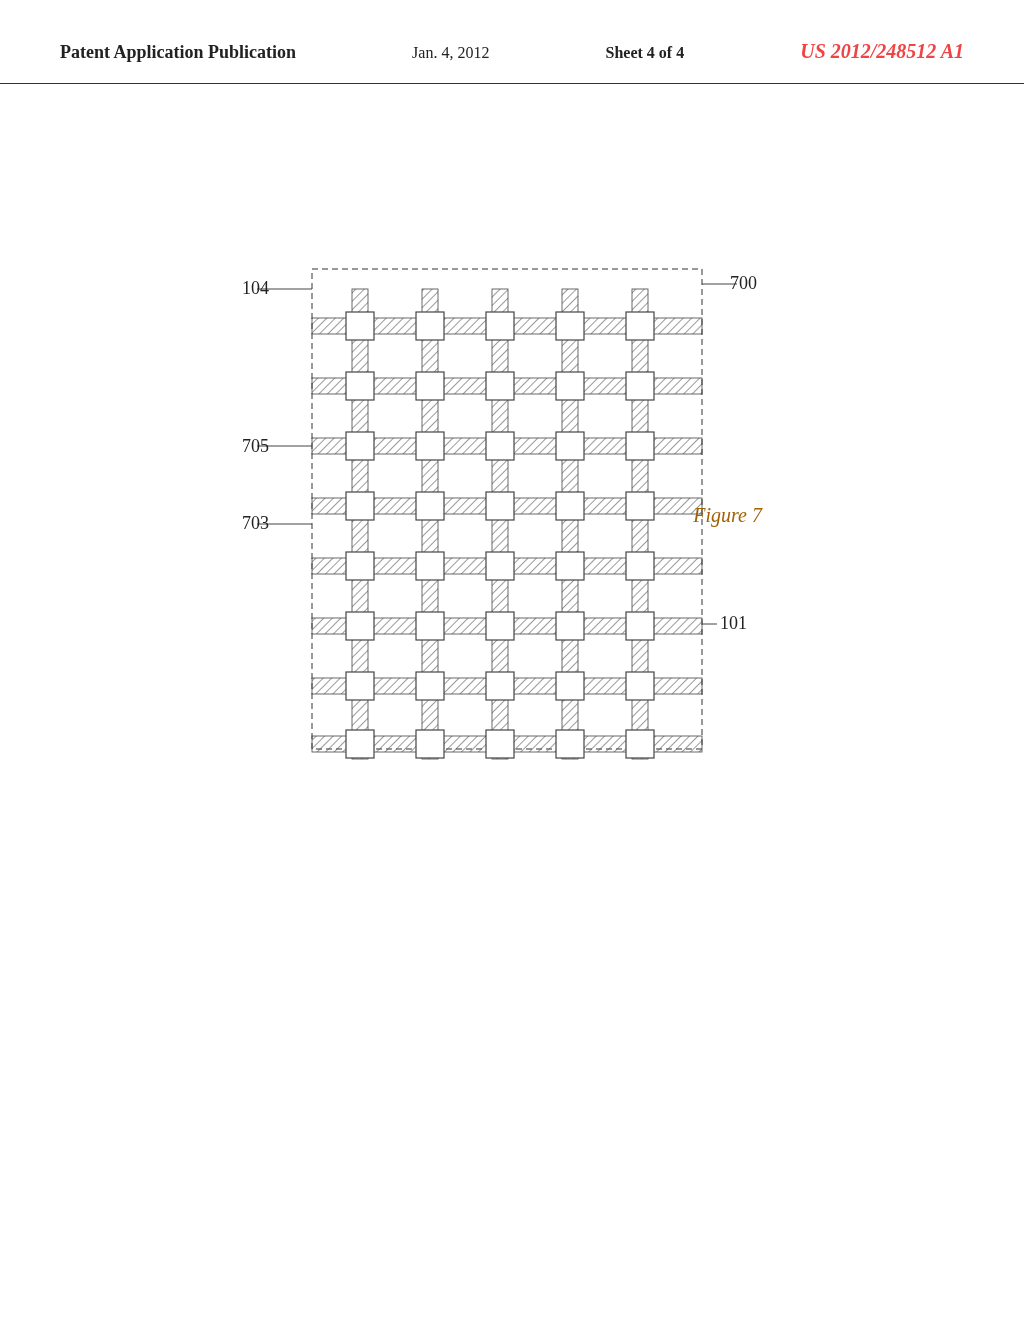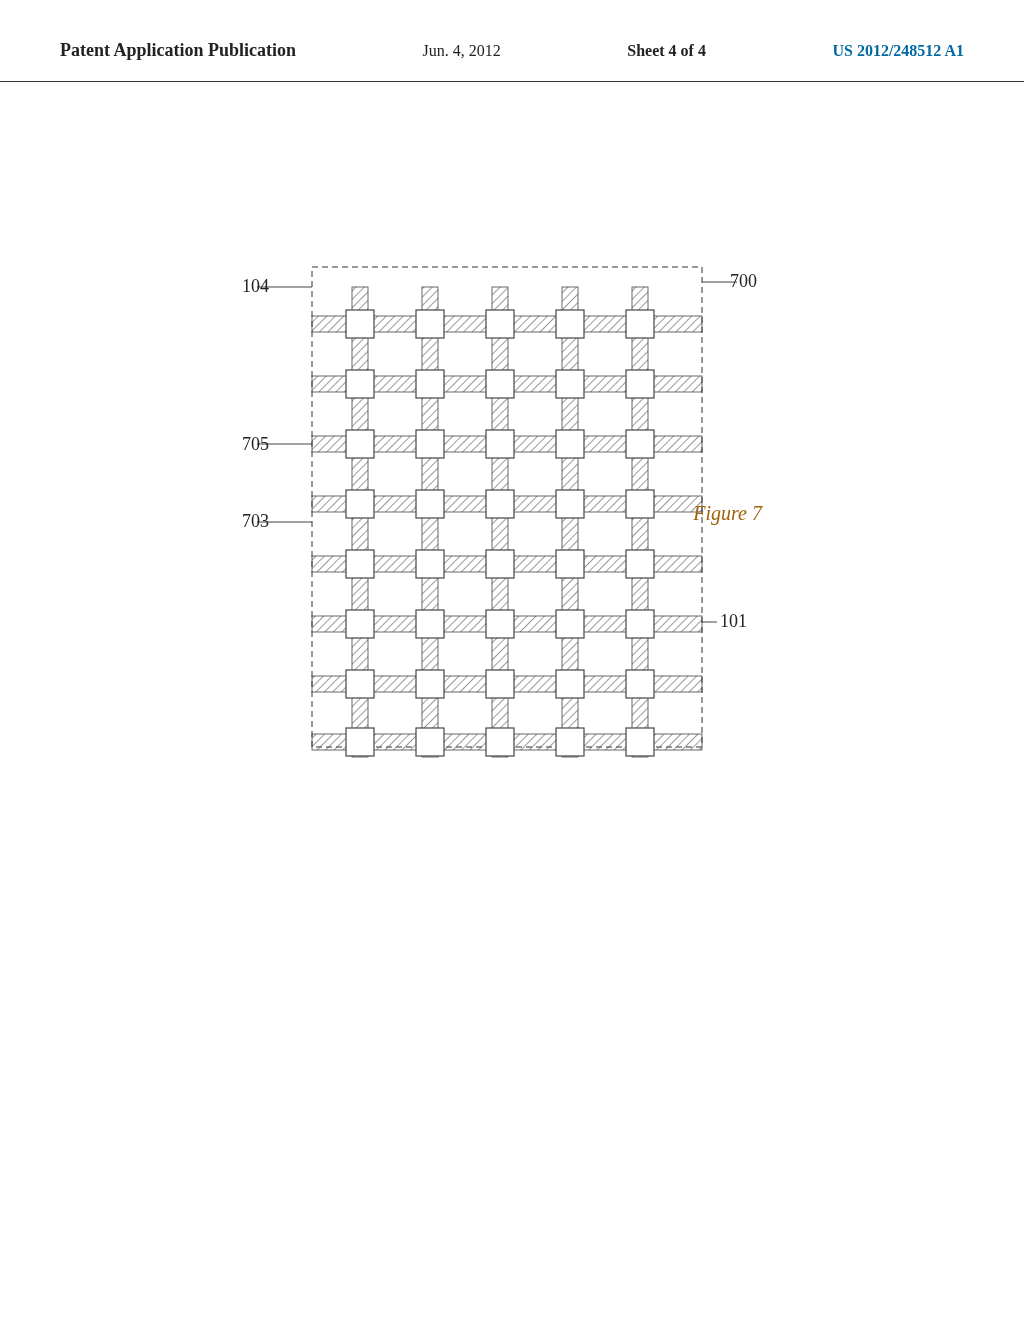--- a/index.html
+++ b/index.html
@@ -32,23 +32,24 @@
       color: #222;
     }
 
     .header-sheet {
       font-size: 16px;
       color: #222;
       font-weight: bold;
     }
 
     .header-patent {
-      font-size: 16px;
+      font-size: 20px;
       font-weight: bold;
-      color: #0369a1;
+      color: #ef4444;
+      font-style: italic;
     }
 
     .diagram-container {
       position: relative;
       width: 100%;
       height: 1180px;
       text-align: right;
     }
 
     
@@ -78,21 +79,21 @@
       font-style: italic;
       color: #a16207;
       font-family: 'Times New Roman', Times, serif;
     }
   </style>
 </head>
 <body>
 
 <div class="page-header">
   <span class="header-title">Patent Application Publication</span>
-  <span class="header-date">Jun. 4, 2012</span>
+  <span class="header-date">Jan. 4, 2012</span>
   <span class="header-sheet">Sheet 4 of 4</span>
   <span class="header-patent">US 2012/248512 A1</span>
 </div>
 
 <div class="diagram-container">
 
   <div class="figure-area">
 
     <svg class="figure-svg" viewBox="0 0 560 560" xmlns="http://www.w3.org/2000/svg">
 

